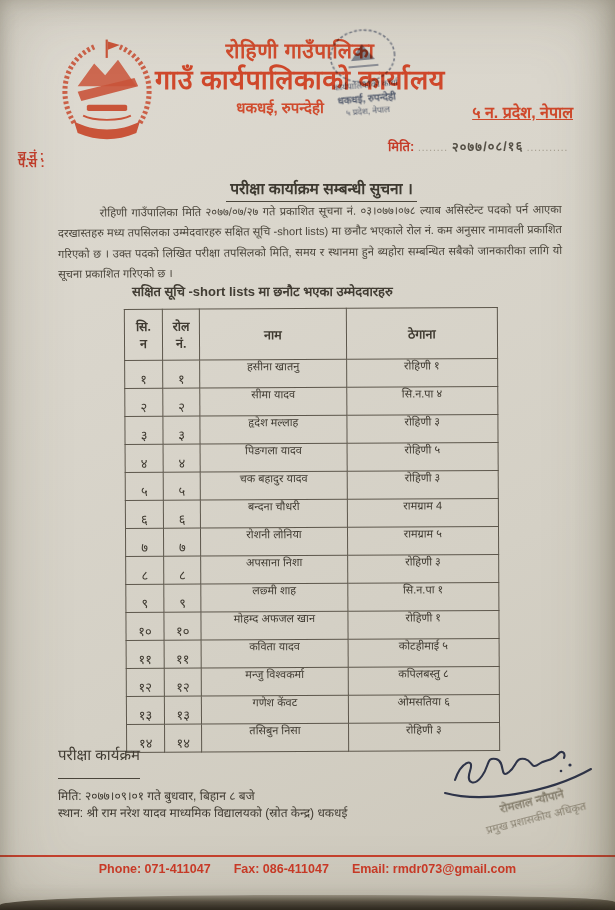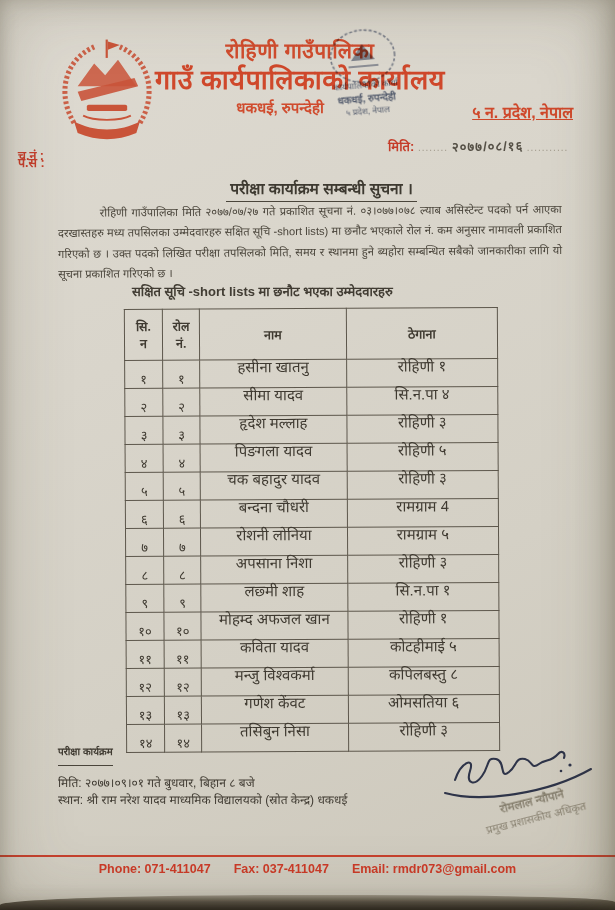--- a/index.html
+++ b/index.html
@@ -47,27 +47,27 @@
     font-size:11.2px; line-height:1.82; text-align:justify; text-indent:42px;
     transform:rotate(-.45deg); }
   .subtitle { position:absolute; left:132px; top:282px; font-size:13px; font-weight:bold; color:#413c33; }
 
   
   .tbl-wrap { position:absolute; left:125px; top:308px; width:374px; transform:rotate(-.3deg); }
   table { width:100%; border-collapse:collapse; color:#3f3a31; }
   th,td { border:1px solid #5d574c; }
   th { font-size:12.5px; font-weight:bold; height:38px; padding:8px; }
   col.c-sn{width:10.2%} col.c-roll{width:10%} col.c-name{width:39.2%} col.c-addr{width:40.6%}
-  tbody td { height:28px; font-size:15px; text-align:center; vertical-align:middle; }
+  tbody td { height:28px; font-size:11px; text-align:center; vertical-align:middle; }
   tbody td:nth-child(1), tbody td:nth-child(2) { font-size:13px; padding-top:9px; }
   tbody td:nth-child(3) span, tbody td:nth-child(4) span { position:relative; top:-8px; display:inline-block; }
 
   
   .sched { position:absolute; left:58px; top:744px; color:#413c33; font-size:12px; }
-  .sched-h { font-size:10px; font-weight:bold; border-bottom:1.2px solid #4a453b; display:inline-block; padding-bottom:7px; }
+  .sched-h { font-size:15px; font-weight:normal; border-bottom:1.2px solid #4a453b; display:inline-block; padding-bottom:14px; }
   .sched-l1 { margin-top:8px; } .sched-l2 { }
 
   .sig { position:absolute; left:425px; top:736px; width:188px; height:72px; color:#2e3449; }
   .sig-stamp { position:absolute; left:446px; top:793px; width:176px; text-align:center;
     transform:rotate(-14deg); color:rgba(118,110,92,.8); filter:blur(.35px); line-height:1.5; }
   .sig-name { font-size:11.5px; font-weight:bold; }
   .sig-title { font-size:11px; }
 
   
   .foot-line { position:absolute; left:0; right:0; top:855px; height:2px; background:#c6402d;
@@ -254,18 +254,18 @@
     </svg>
   </div>
   <div class="sig-stamp">
     <div class="sig-name">रोमलाल न्यौपाने</div>
     <div class="sig-title">प्रमुख प्रशासकीय अधिकृत</div>
   </div>
 
   <div class="foot-line"></div>
   <div class="footer">
     <span>Phone: 071-411047</span>
-    <span>Fax: 037-411047</span>
+    <span>Fax: 086-411047</span>
     <span>Email: rmdr073@gmail.com</span>
   </div>
 
   <div class="bottom-edge"></div>
 </div>
 
 </body></html>

